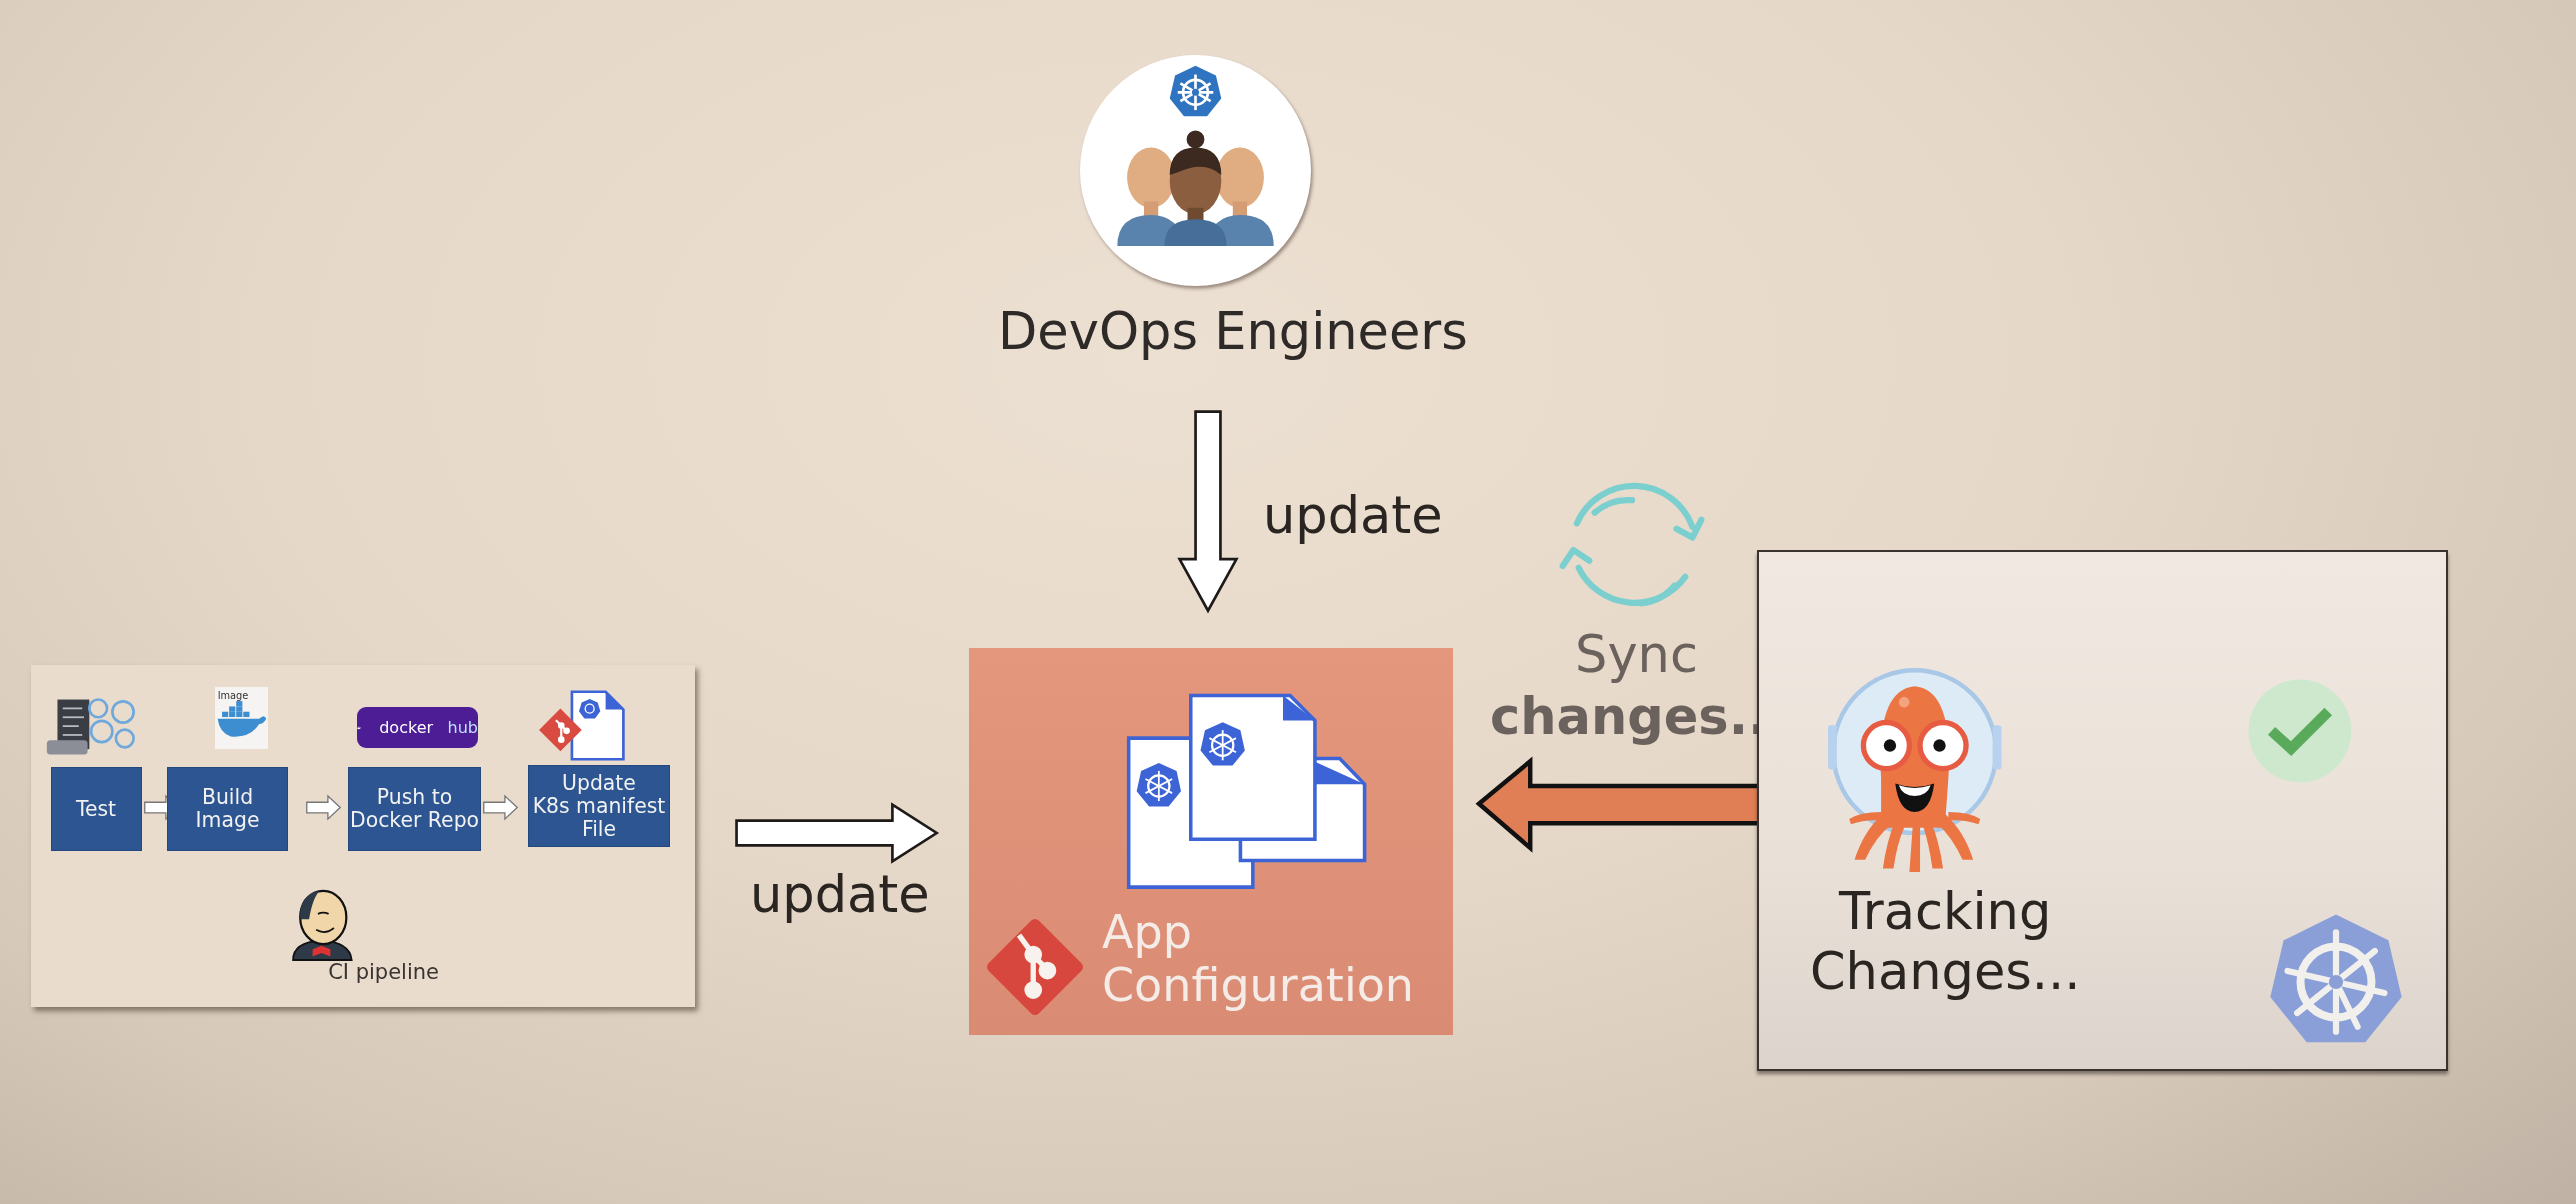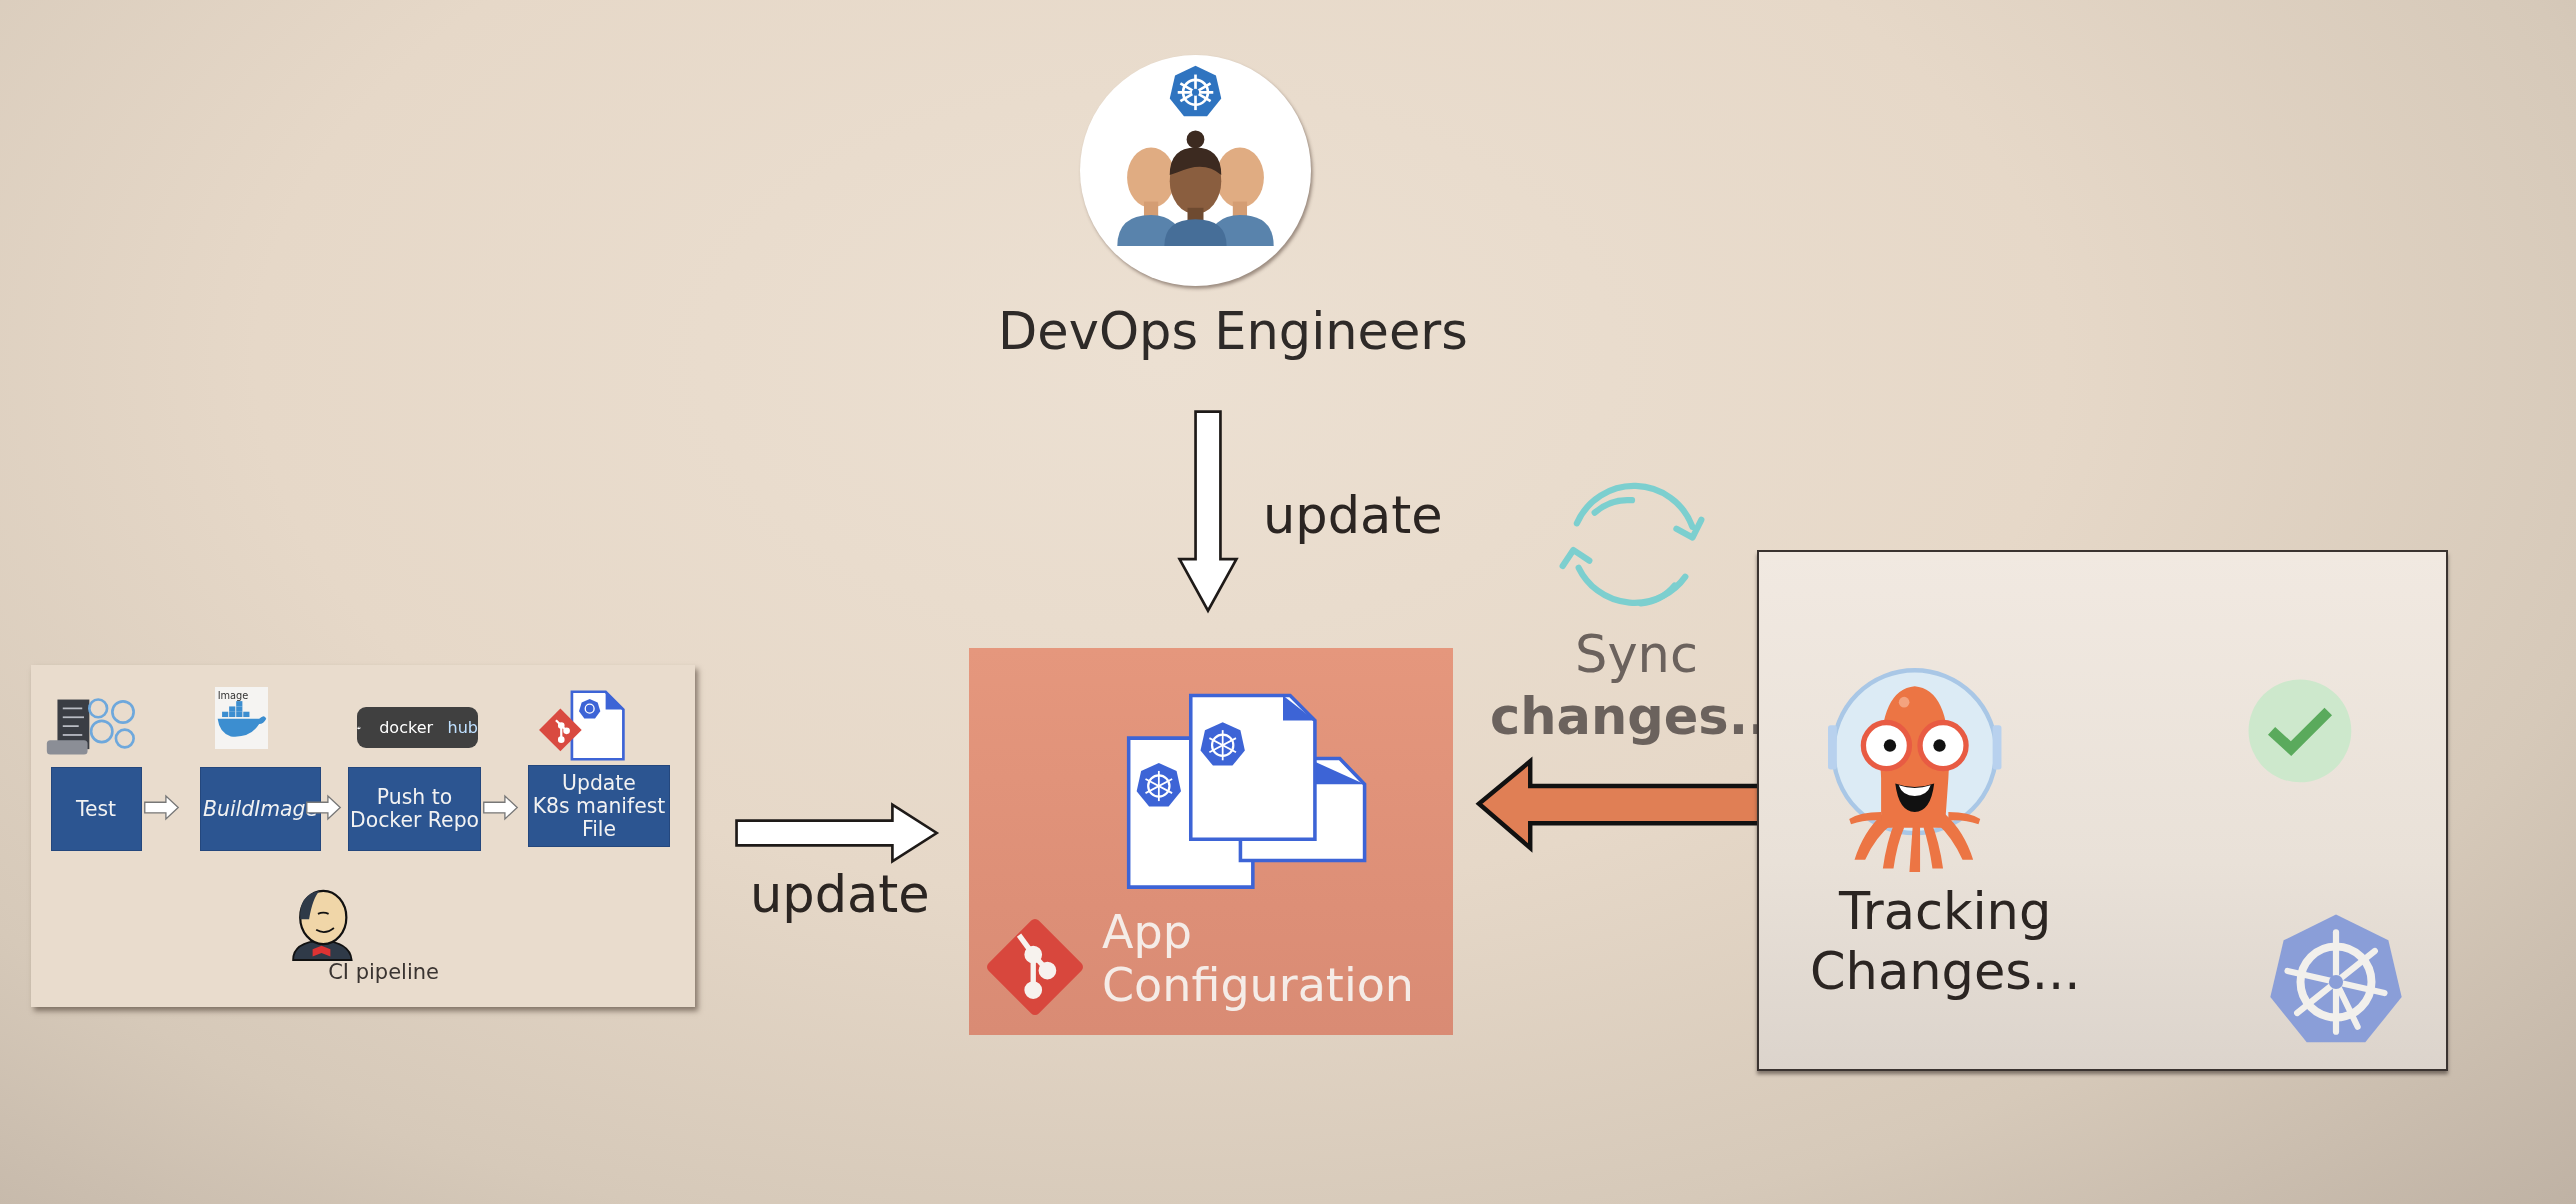--- a/index.html
+++ b/index.html
@@ -126,21 +126,21 @@
           <rect x="24" y="6" width="7" height="6"></rect>
           <rect x="24" y="0" width="7" height="6"></rect>
           <rect x="8" y="12" width="7" height="6"></rect>
           <rect x="16" y="12" width="7" height="6"></rect>
           <rect x="24" y="12" width="7" height="6"></rect>
           <rect x="32" y="12" width="7" height="6"></rect>
         </g>
       <path d="M3,20 L50,20 Q56,14 58,20 Q55,26 50,26 Q40,42 18,40 Q5,36 3,20 Z" fill="#3c8ed0"></path>
     </svg>
   </div>
-  <div class="abs" style="left:326px; top:42px; width:121px; height:41px; border-radius:9px; background:#404040; display:flex; align-items:center; justify-content:center; gap:18px;">
+  <div class="abs" style="left:326px; top:42px; width:121px; height:41px; border-radius:9px; background:#4c1d95; display:flex; align-items:center; justify-content:center; gap:18px;">
     <svg width="25" height="18" viewBox="0 0 28 20">
         <path d="M1,9 L22,9 Q26,5 27,9 Q25,12 22,12 Q17,20 8,19 Q2,17 1,9 Z" fill="#fff"></path>
         <g fill="#fff">
           <rect x="6" y="4" width="4" height="4"></rect>
           <rect x="11" y="4" width="4" height="4"></rect>
           <rect x="11" y="0" width="4" height="3"></rect>
         </g>
       </svg>
     <span style="color:#fff; font-size:16px;">docker</span>
       <span style="color:#bfe0ff; font-size:16px; margin-left:-3.5px;">hub</span>
@@ -164,21 +164,21 @@
   </div>
 
   <div class="ci-step" style="left:19.5px; width:89px;">
     <span>Test</span>
   </div>
   <div class="ci-arrow" style="left:112px;">
     <svg width="37" height="27" viewBox="0 0 42 30">
         <polygon points="2,9 26,9 26,2 40,15 26,28 26,21 2,21" fill="#fff" stroke="#777" stroke-width="1.5"></polygon>
       </svg>
   </div>
-  <div class="ci-step" style="left:169px; width:119px; font-style:italic;">
+  <div class="ci-step" style="left:136px; width:119px; flex-direction:column;">
     <span>Build</span>
     <span>Image</span>
   </div>
   <div class="ci-arrow" style="left:274px;">
     <svg width="37" height="27" viewBox="0 0 42 30">
         <polygon points="2,9 26,9 26,2 40,15 26,28 26,21 2,21" fill="#fff" stroke="#777" stroke-width="1.5"></polygon>
       </svg>
   </div>
   <div class="ci-step" style="left:317px; width:131px; flex-direction:column;">
     <span>Push to</span>

